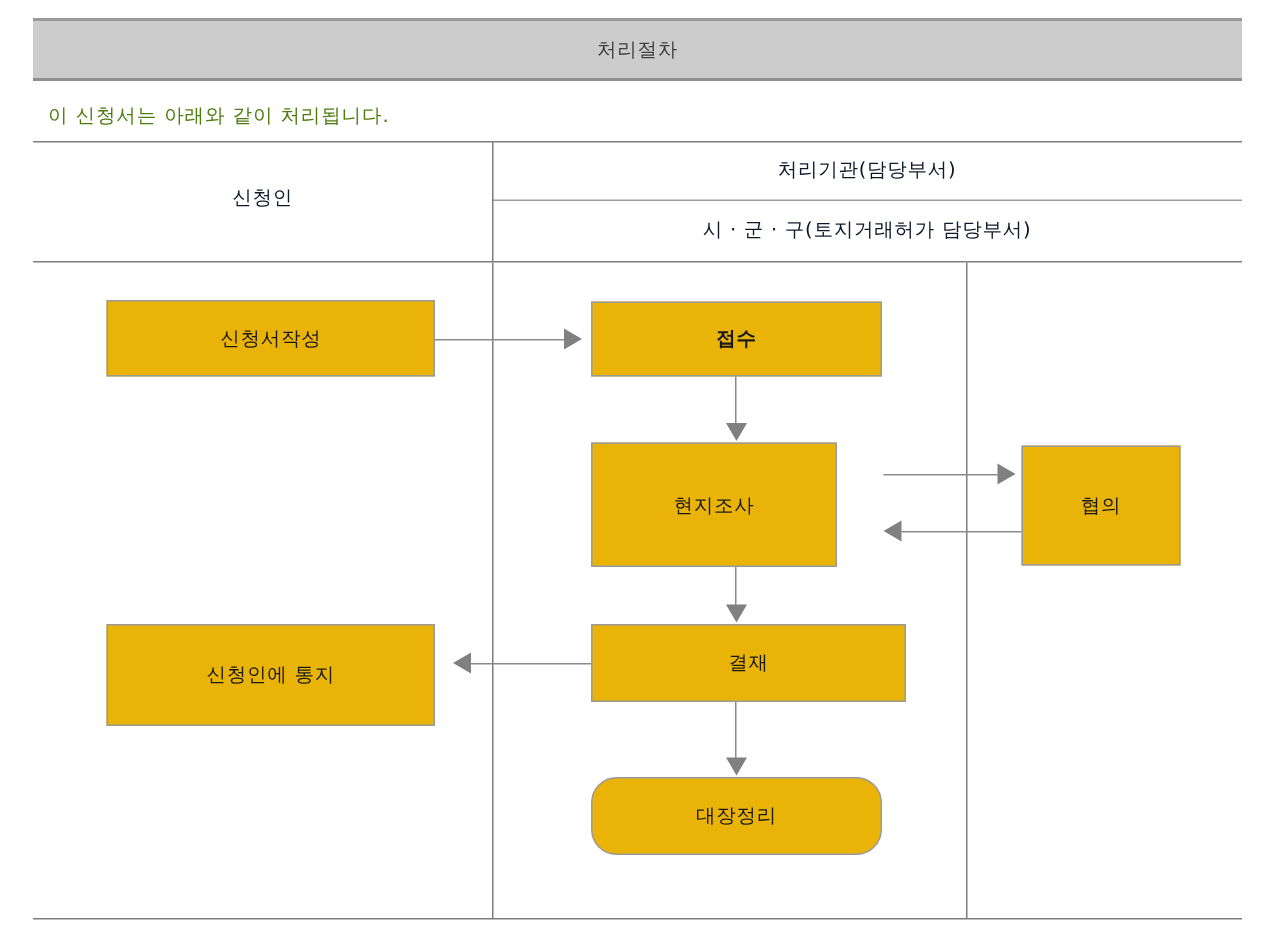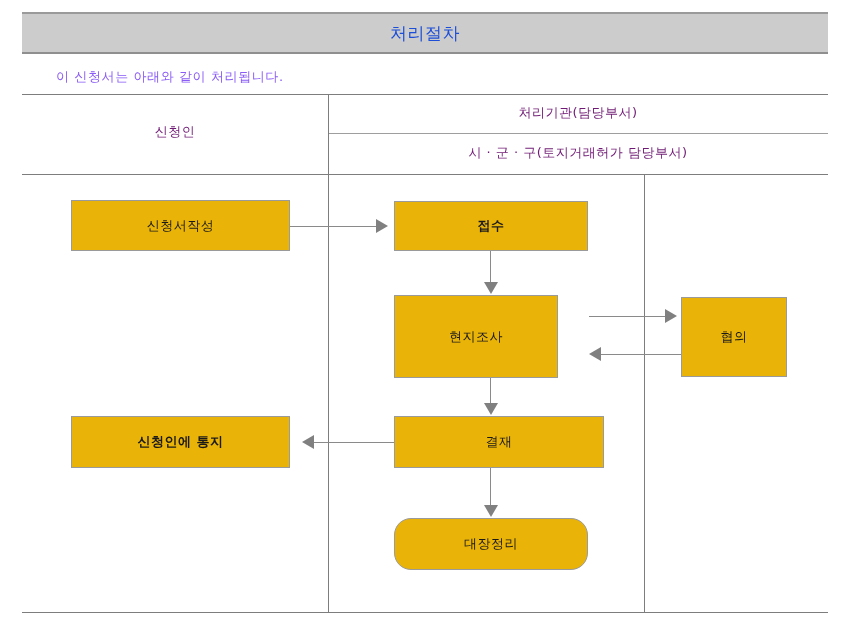--- a/index.html
+++ b/index.html
@@ -25,35 +25,34 @@
     height: 42px;
     background: #cccccc;
     border-top: 2px solid #9a9a9a;
     border-bottom: 2px solid #8f8f8f;
     box-sizing: border-box;
     display: flex;
     align-items: center;
     justify-content: center;
   }
   #title-bar .title-text {
-    font-size: 17px;
+    font-size: 13px;
     letter-spacing: 0.5px;
-    color: #1d4ed8;
+    color: #404040;
   }
 
   
   #caption {
     position: absolute;
     left: 32px;
     top: 68px;
     font-size: 13px;
     letter-spacing: 0.6px;
-    color: #8b5cf6;
+    color: #4d7c0f;
     white-space: nowrap;
-    margin-left: 24px;
   }
 
   
   .hrule {
     position: absolute;
     background: #7d7d7d;
     height: 1px;
   }
   .hrule.thin { background: #9e9e9e; }
   .vrule {
@@ -69,21 +68,21 @@
 
   #vrule-hdr-1   { left: 328px; top: 94px;  height: 80px; }
   #vrule-body-1  { left: 328px; top: 175px; height: 437px; }
   #vrule-body-2  { left: 644px; top: 175px; height: 437px; }
 
   
   .hdr-label {
     position: absolute;
     font-size: 13px;
     letter-spacing: 0.5px;
-    color: #701a75;
+    color: #0f172a;
     white-space: nowrap;
     text-align: center;
   }
   #hdr-applicant { left: 22px;  top: 123px; width: 306px; }
   #hdr-agency    { left: 328px; top: 104px; width: 500px; }
   #hdr-office    { left: 328px; top: 144px; width: 500px; }
 
   
   .flowbox {
     position: absolute;
@@ -94,21 +93,21 @@
     align-items: center;
     justify-content: center;
     font-size: 13px;
     letter-spacing: 0.5px;
     color: #1a1a1a;
   }
   #box-write    { left: 71px;  top: 200px; width: 219px; height: 51px; }
   #box-receive  { left: 394px; top: 201px; width: 194px; height: 50px; font-weight: bold; }
   #box-survey   { left: 394px; top: 295px; width: 164px; height: 83px; }
   #box-consult  { left: 681px; top: 297px; width: 106px; height: 80px; }
-  #box-notify   { left: 71px;  top: 416px; width: 219px; height: 52px; font-weight: bold; }
+  #box-notify   { left: 71px;  top: 416px; width: 219px; height: 68px; }
   #box-approve  { left: 394px; top: 416px; width: 210px; height: 52px; }
   #box-ledger   { left: 394px; top: 518px; width: 194px; height: 52px; border-radius: 17px; }
 
   
   .conn-h {
     position: absolute;
     height: 1px;
     background: #8a8a8a;
   }
   .conn-v {

